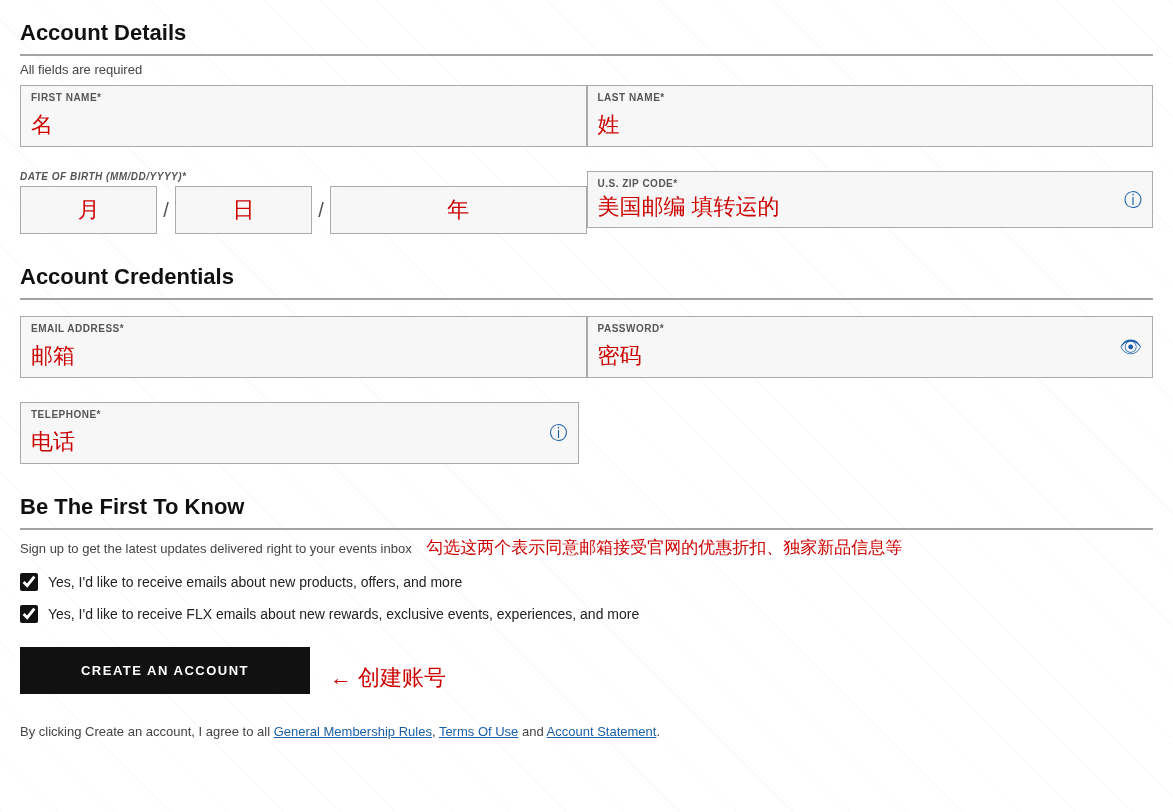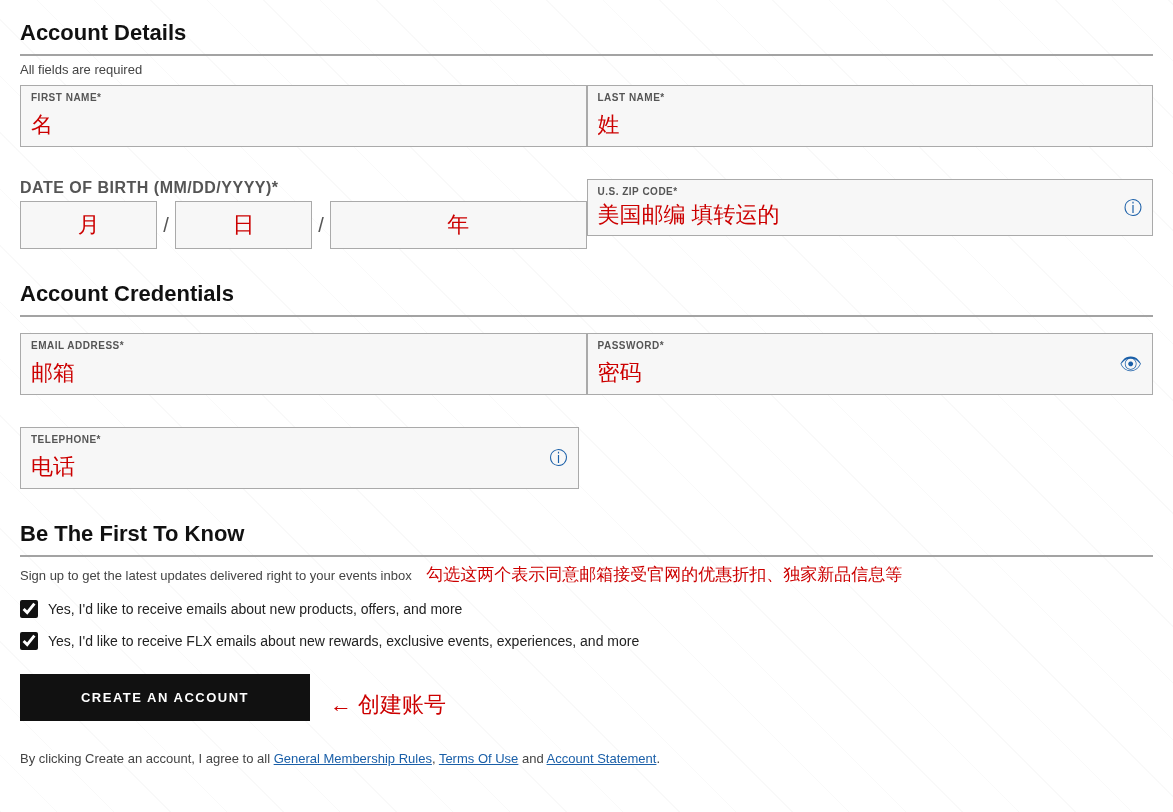--- a/index.html
+++ b/index.html
@@ -50,21 +50,21 @@
     }
 
     .section {
       margin-bottom: 30px;
     }
 
     
     .form-row {
       display: flex;
       gap: 0;
-      margin-bottom: 32px;
+      margin-bottom: 24px;
     }
 
     .form-group {
       display: flex;
       flex-direction: column;
       flex: 1;
     }
 
     .input-wrapper {
       position: relative;
@@ -251,21 +251,21 @@
         <div class="input-wrapper">
           <label>LAST NAME*</label>
           <input type="text" placeholder="姓" style="">
         </div>
       </div>
     </div>
 
     <div class="form-row">
 
       <div class="form-group" style="flex:1;">
-        <div style="font-size:16px;font-weight:700;color:#555;letter-spacing:0.5px;text-transform:uppercase;margin-bottom:4px;">DATE OF BIRTH (MM/DD/YYYY)*</div>
+        <div style="font-size:10px;font-weight:700;color:#555;letter-spacing:0.5px;text-transform:uppercase;margin-bottom:4px;font-style:italic;">DATE OF BIRTH (MM/DD/YYYY)*</div>
         <div class="dob-row">
           <div class="dob-input-wrapper">
             <input type="text" placeholder="月" style="">
           </div>
           <span class="dob-separator">/</span>
           <div class="dob-input-wrapper">
             <input type="text" placeholder="日" style="">
           </div>
           <span class="dob-separator">/</span>
           <div class="dob-input-wrapper" style="flex:2;">

